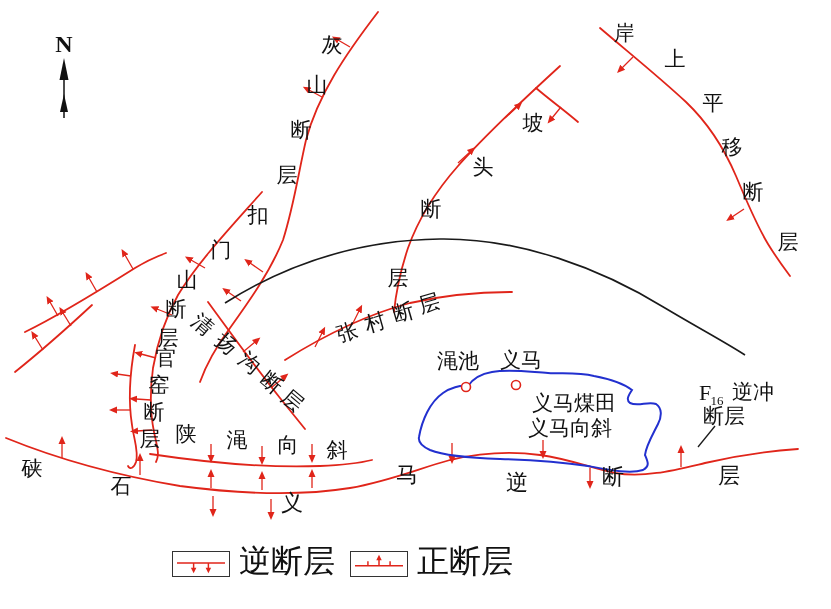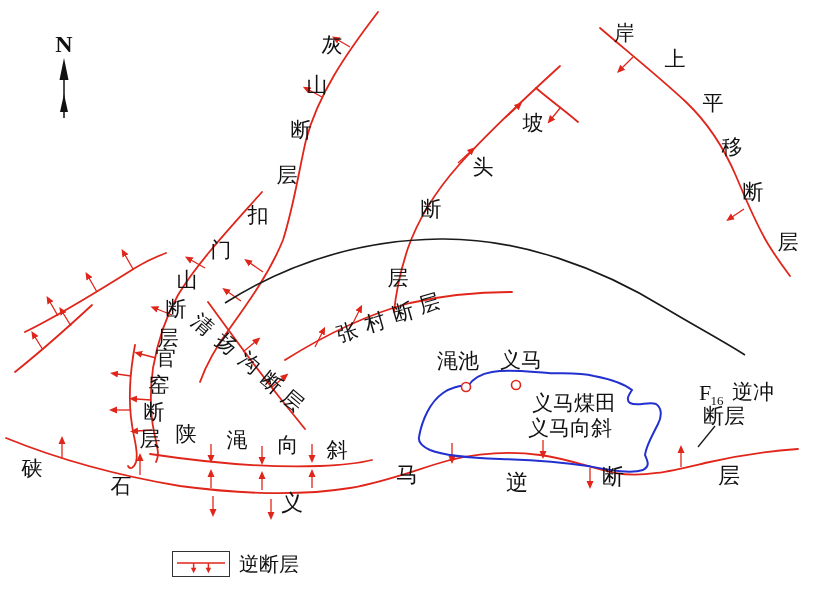--- a/index.html
+++ b/index.html
@@ -25,21 +25,21 @@
 
   .legend-item{position:absolute;top:551px;display:flex;align-items:center;gap:9px}
   .legend-item.li-1{left:172px}
   .legend-item.li-2{left:350px}
   .legend-item.li-3{left:494px}
   .legend-box{display:inline-block;width:58px;height:26px;border:1px solid #333;background:#fff}
   .legend-box svg{display:block;width:100%;height:100%}
   .ls-line{stroke:var(--color-fault,#e0251a);stroke-width:1.6;fill:none}
   .ls-head{fill:var(--color-fault,#e0251a)}
   .ls-circle{fill:#fff;stroke:var(--color-fault,#e0251a);stroke-width:1.5}
-  .legend-label{font-family:Liberation Sans, sans-serif;font-size:20px;
+  .legend-label{font-family:Liberation Mono, monospace;font-size:32px;
     color:#111;line-height:26px;white-space:nowrap}
 </style>
 </head>
 <body>
 
 <div class="stage">
   <svg id="map-svg" width="831" height="609" viewBox="0 0 831 609">
     <defs>
       <marker id="tickArrow" markerUnits="userSpaceOnUse" markerWidth="9" markerHeight="9" refX="1" refY="4.5" orient="auto">
         <path d="M0,1 L8,4.5 L0,8 Z" class="arrowhead"></path>
@@ -180,13 +180,25 @@
       <svg viewBox="0 0 58 26">
         <line class="ls-line" x1="3" y1="12" x2="55" y2="12"></line>
         <line class="ls-line" x1="21" y1="12" x2="21" y2="18"></line>
         <polygon class="ls-head" points="21,23 18,17 24,17"></polygon>
         <line class="ls-line" x1="37" y1="12" x2="37" y2="18"></line>
         <polygon class="ls-head" points="37,23 34,17 40,17"></polygon>
       </svg>
     </span>
     <span class="legend-label">逆断层</span>
   </div>
+  <div class="legend-item li-2">
+    <span class="legend-box">
+      <svg viewBox="0 0 58 26">
+        <line class="ls-line" x1="3" y1="15" x2="55" y2="15"></line>
+        <line class="ls-line" x1="17" y1="15" x2="17" y2="10"></line>
+        <line class="ls-line" x1="41" y1="15" x2="41" y2="10"></line>
+        <line class="ls-line" x1="29" y1="15" x2="29" y2="8"></line>
+        <polygon class="ls-head" points="29,3 26,9 32,9"></polygon>
+      </svg>
+    </span>
+    <span class="legend-label">正断层</span>
+  </div>
 </div>
 
 </body></html>

